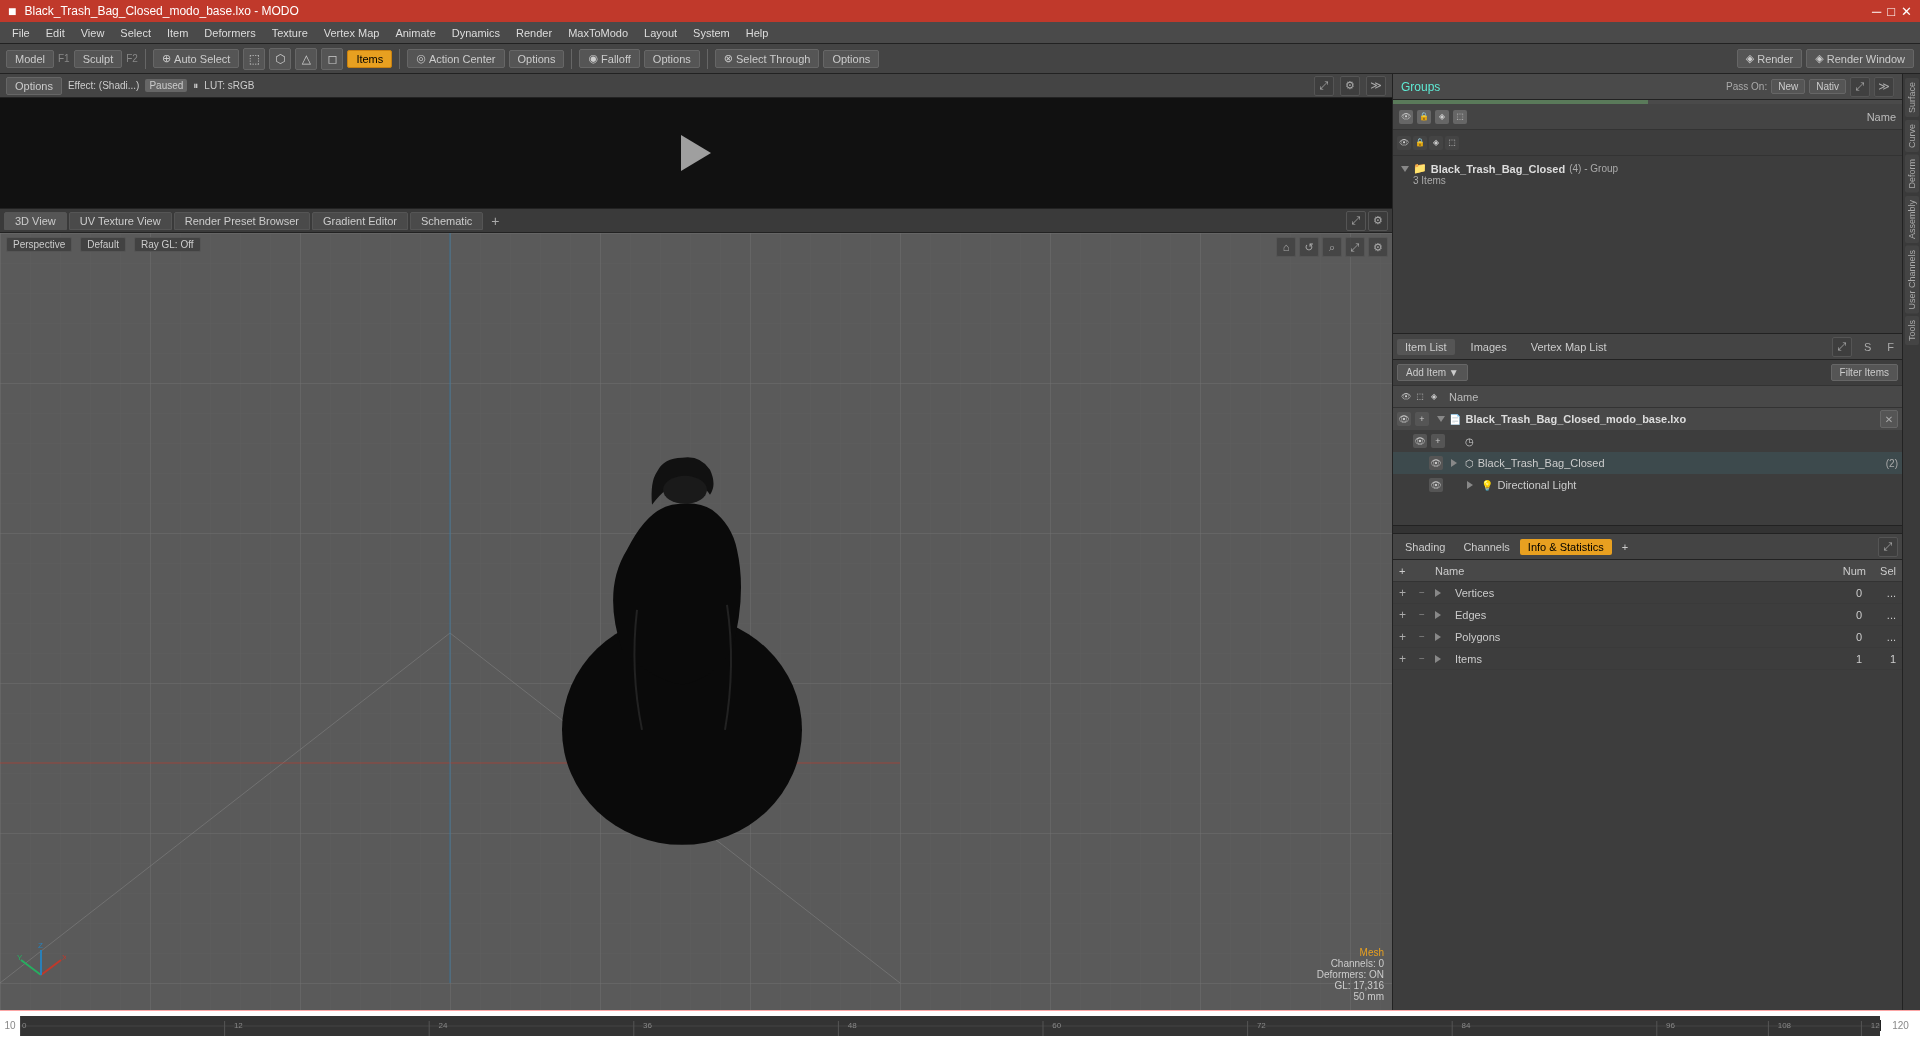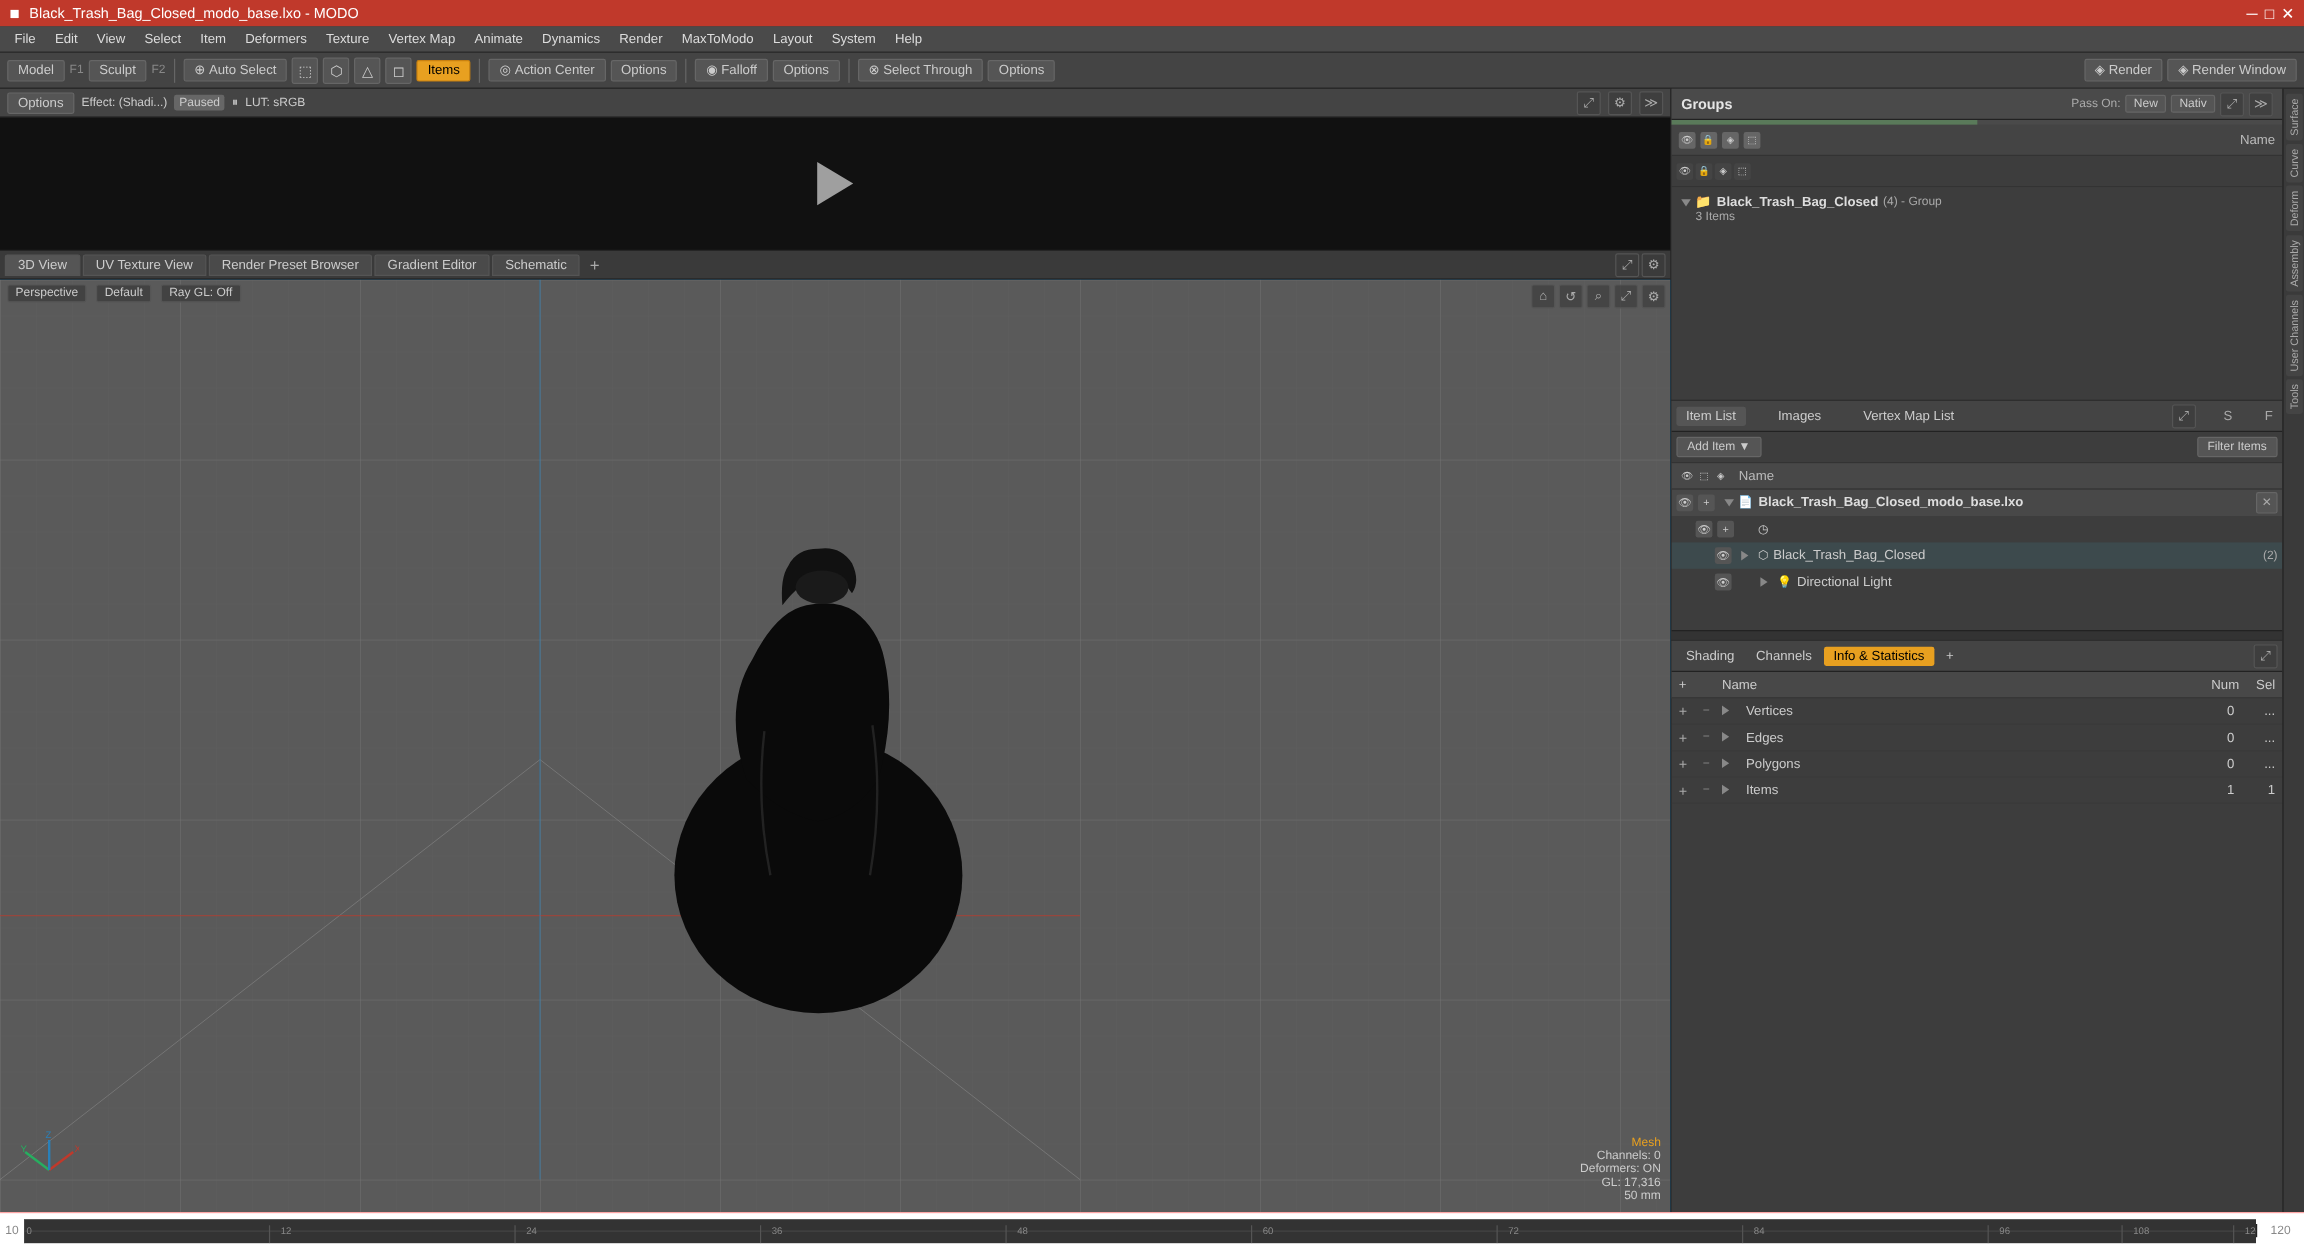--- a/index.html
+++ b/index.html
@@ -36,21 +36,21 @@
     .play-btn { width: 40px; height: 40px; background: none; border: none; cursor: pointer; display: flex; align-items: center; justify-content: center; }
     .play-triangle { width: 0; height: 0; border-top: 18px solid transparent; border-bottom: 18px solid transparent; border-left: 30px solid rgba(255,255,255,0.6); }
 
     
     #viewport-tabs { height: 24px; background: #3a3a3a; display: flex; align-items: center; padding: 0 4px; gap: 2px; border-bottom: 1px solid #222; }
     .vtab { padding: 2px 10px; background: #4a4a4a; border: 1px solid #555; color: #ccc; font-size: 11px; cursor: pointer; border-radius: 2px 2px 0 0; }
     .vtab.active { background: #555; border-bottom-color: #555; }
     .vtab-add { padding: 2px 6px; color: #aaa; cursor: pointer; font-size: 14px; }
 
     
-    #viewport-3d { flex: 1; position: relative; background: #0c4a6e; overflow: hidden; }
+    #viewport-3d { flex: 1; position: relative; background: #6d28d9; overflow: hidden; }
     #viewport-info-top { position: absolute; top: 4px; left: 6px; display: flex; gap: 8px; z-index: 10; }
     .vinfo-item { background: rgba(60,60,60,0.8); padding: 1px 6px; border: 1px solid #555; border-radius: 2px; font-size: 10px; color: #ccc; cursor: pointer; }
     #viewport-controls-top-right { position: absolute; top: 4px; right: 4px; display: flex; gap: 3px; z-index: 10; }
     .vctl-icon { width: 20px; height: 20px; background: rgba(60,60,60,0.7); border: 1px solid #555; border-radius: 2px; display: flex; align-items: center; justify-content: center; cursor: pointer; font-size: 11px; color: #aaa; }
 
     
     #grid-bg { position: absolute; top: 0; left: 0; width: 100%; height: 100%; }
 
     
     #trash-bag { position: absolute; left: 50%; top: 50%; transform: translate(-55%, -48%); }
@@ -70,21 +70,21 @@
     #groups-header { height: 26px; background: #4a4a4a; display: flex; align-items: center; justify-content: space-between; padding: 0 8px; border-bottom: 1px solid #222; }
     #groups-subbar { height: 26px; background: #444; display: flex; align-items: center; padding: 0 6px; gap: 4px; border-bottom: 1px solid #333; }
     #groups-toolbar { height: 26px; background: #3d3d3d; display: flex; align-items: center; padding: 0 4px; gap: 2px; border-bottom: 1px solid #333; }
     #groups-content { flex: 1; background: #3d3d3d; padding: 4px; overflow: auto; }
     .group-item { padding: 2px 4px; }
     .group-item-name { color: #ddd; font-size: 11px; font-weight: bold; }
     .group-item-sub { color: #aaa; font-size: 10px; padding-left: 12px; }
 
     
     #itemlist-panel { height: 200px; background: #3d3d3d; border-bottom: 1px solid #222; display: flex; flex-direction: column; }
-    #itemlist-tabs { height: 26px; background: #444; display: flex; align-items: center; padding: 0 4px; gap: 19px; border-bottom: 1px solid #222; }
+    #itemlist-tabs { height: 26px; background: #444; display: flex; align-items: center; padding: 0 4px; gap: 8px; border-bottom: 1px solid #222; }
     .iltab { padding: 2px 8px; color: #ccc; font-size: 11px; cursor: pointer; }
     .iltab.active { background: #555; border-radius: 2px; }
     #itemlist-toolbar { height: 26px; background: #3d3d3d; display: flex; align-items: center; padding: 0 4px; gap: 3px; border-bottom: 1px solid #333; }
     #itemlist-header { height: 22px; background: #484848; display: flex; align-items: center; padding: 0 6px; border-bottom: 1px solid #333; color: #bbb; font-size: 11px; }
     #itemlist-content { flex: 1; overflow: auto; }
     .il-row { height: 22px; display: flex; align-items: center; padding: 0 4px; gap: 4px; }
     .il-row.file-row { background: #444; }
     .il-name { font-size: 11px; color: #ccc; flex: 1; }
     .il-name.bold { font-weight: bold; color: #ddd; }
 
@@ -301,21 +301,21 @@
         <div>50 mm</div>
       </div>
     </div>
 
   </div>
 
   <div id="right-panel">
 
     <div id="groups-panel">
       <div id="groups-header">
-        <span style="font-size:12px;color:#e5e5e5;font-weight:bold;">Groups</span>
+        <span style="font-size:12px;color:#5eead4;">Groups</span>
         <div style="display:flex;align-items:center;gap:4px;">
           <span style="font-size:10px;color:#aaa;">Pass On:</span>
           <div class="tb-btn" style="padding:1px 6px;font-size:10px;">New</div>
           <div class="tb-btn" style="padding:1px 6px;font-size:10px;">Nativ</div>
           <span class="vctl-icon">⤢</span>
           <span class="vctl-icon">≫</span>
         </div>
       </div>
       <div style="display:flex;height:4px;background:#4a4a4a;">
         <div style="flex:1;background:#5a7a5a;"></div>

